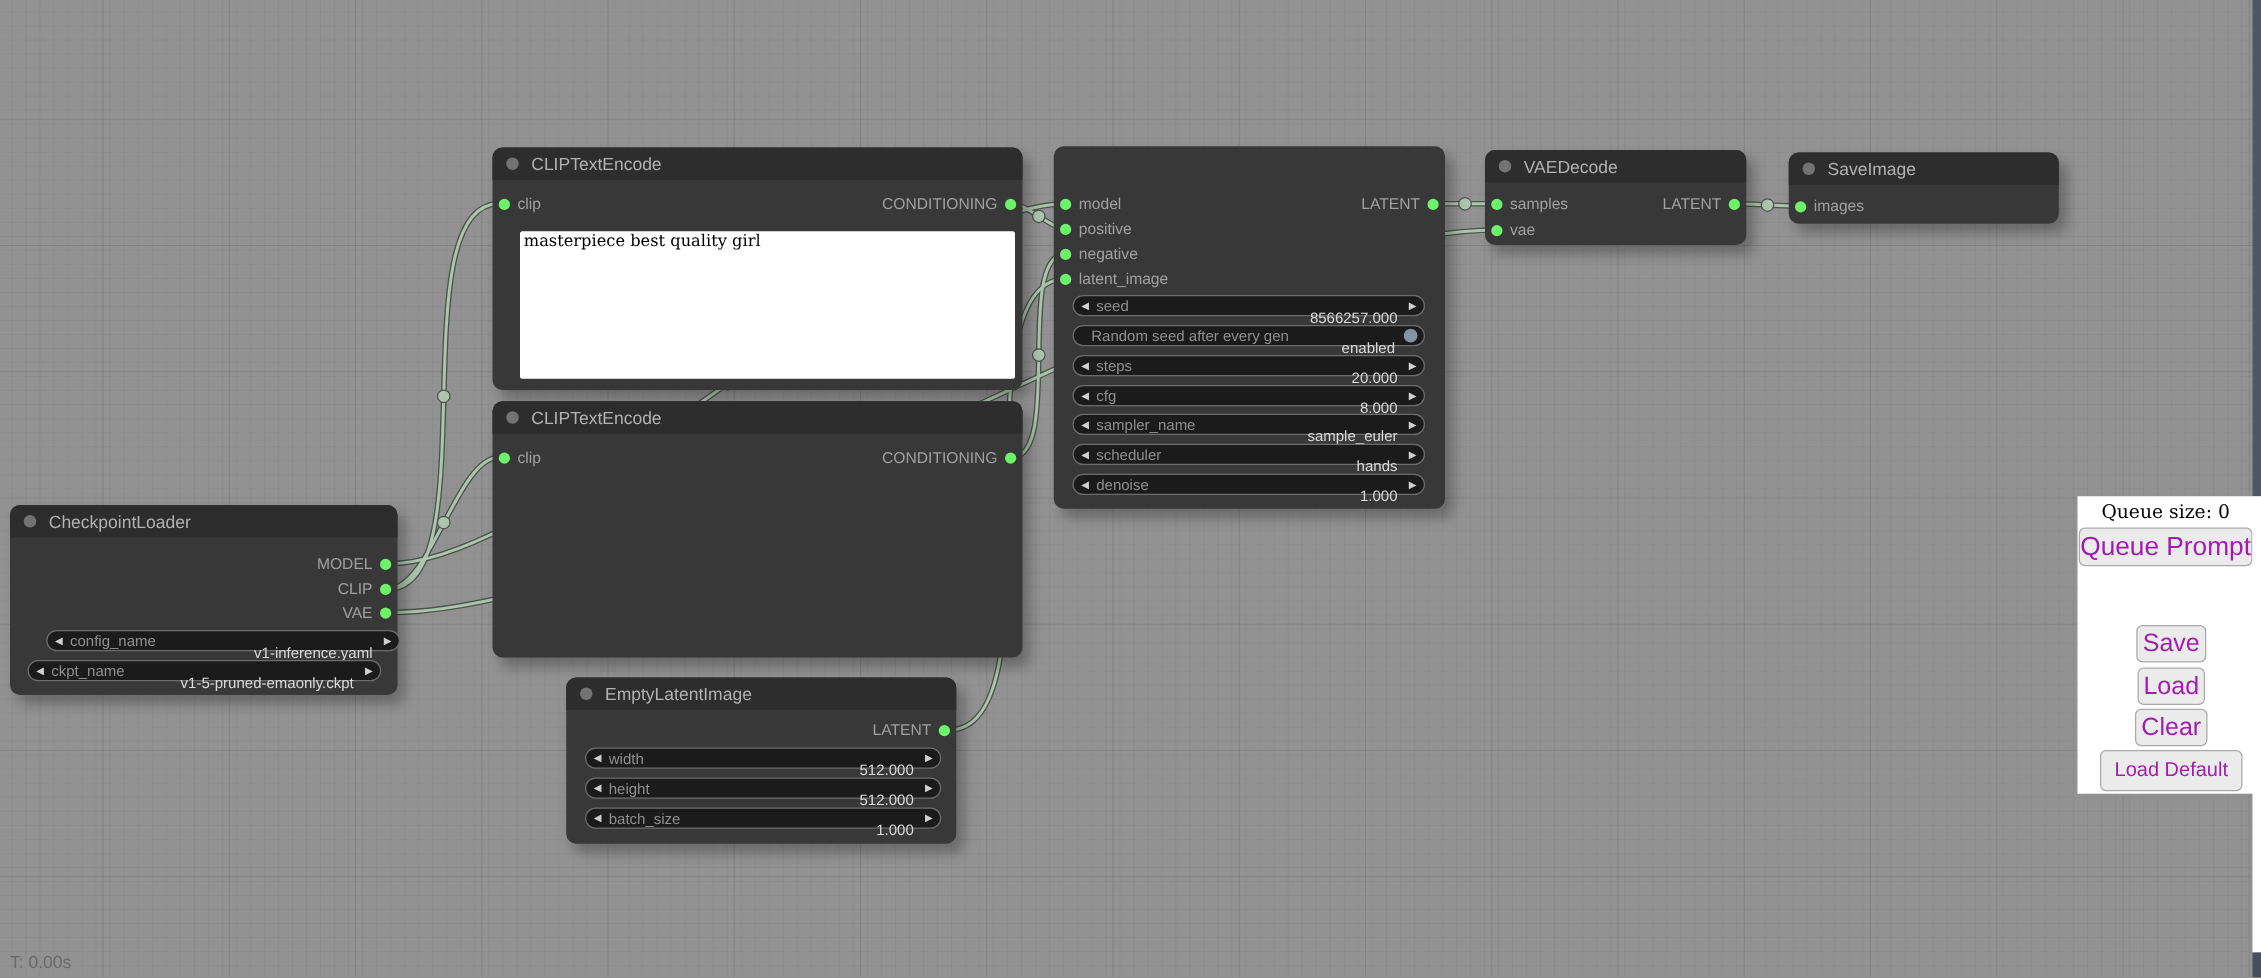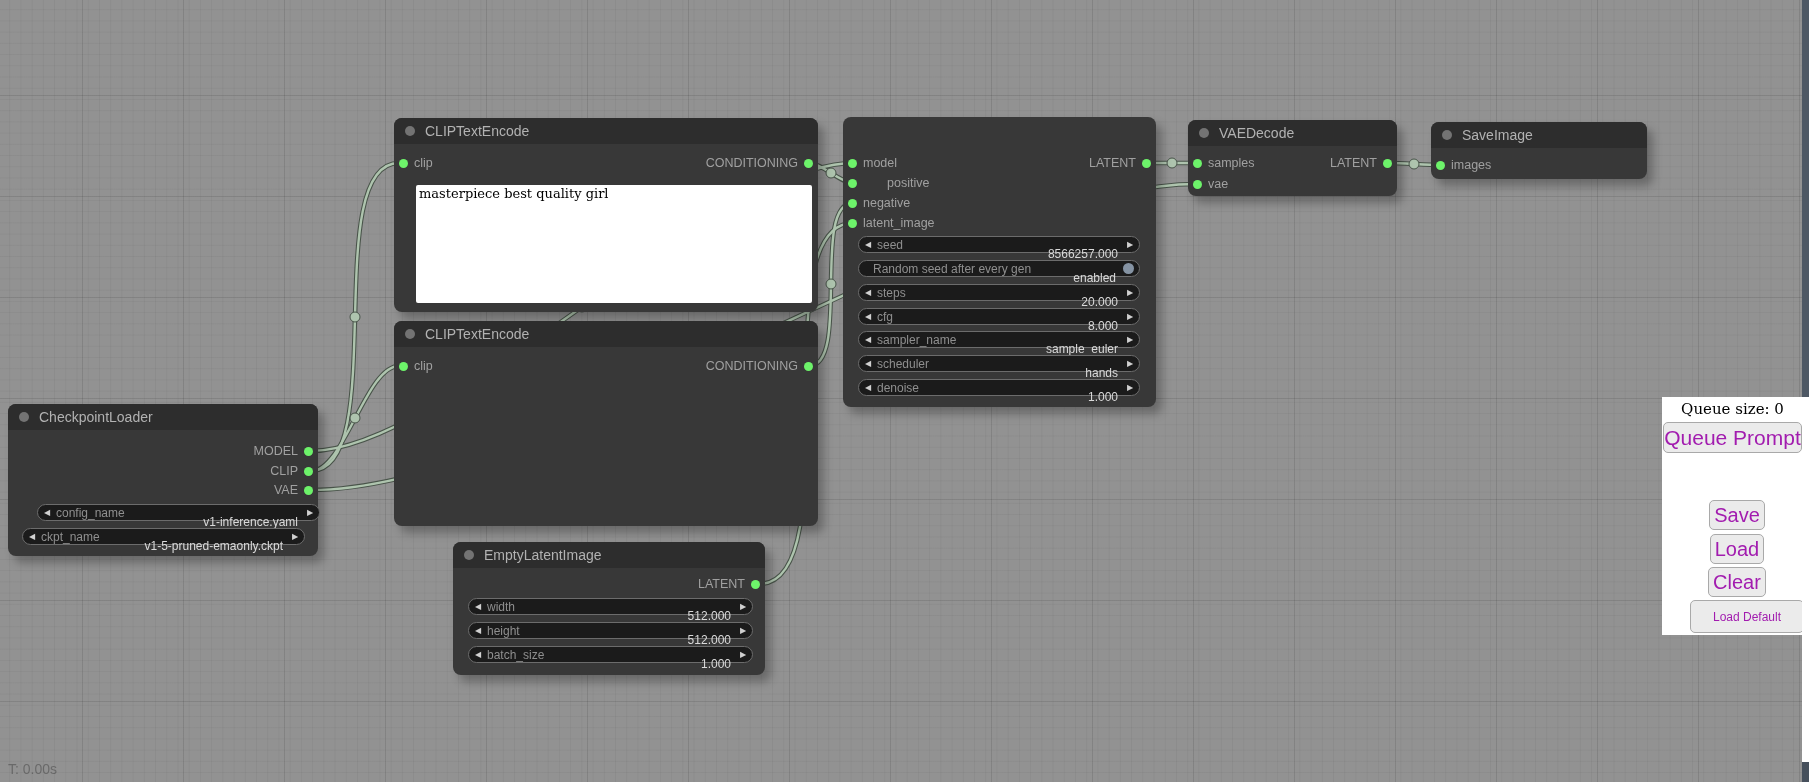--- a/index.html
+++ b/index.html
@@ -62,21 +62,21 @@
   .qsize{margin-top:3px;text-align:center;font-family:"DejaVu Serif",serif;font-size:15px;color:#000;}
   .btn{
     position:absolute;background:#ebebeb;border:1px solid #a9a9a9;border-radius:5px;
     color:#a21caf;font-family:"Liberation Sans",sans-serif;
     display:flex;align-items:center;justify-content:center;box-sizing:border-box;cursor:pointer;
   }
   #btn-queue{left:1px;top:25px;width:139px;height:31px;font-size:21px;}
   #btn-save{left:47px;top:103px;width:56px;height:30px;font-size:20px;}
   #btn-load{left:48px;top:137px;width:54px;height:30px;font-size:20px;}
   #btn-clear{left:46px;top:170px;width:58px;height:30px;font-size:20px;text-align:center;}
-  #btn-loaddefault{left:28px;top:203px;width:114px;height:33px;font-size:12px;}
+  #btn-loaddefault{left:18px;top:203px;width:114px;height:33px;font-size:16px;}
   
   .sb{position:absolute;left:1802px;width:7px;z-index:4;}
   #sb-thumb{top:0;height:397px;background:#4e5864;}
   #sb-track{top:397px;height:365px;background:#ffffff;}
   #sb-corner{top:762px;height:20px;background:#46505c;}
   #rendertime{position:absolute;left:8px;top:761px;font-size:14px;color:rgba(50,50,50,0.42);z-index:2;}
 </style>
 </head>
 <body>
 
@@ -168,21 +168,21 @@
   </div>
   <div class="port out" style="top:36px;width:160px;">
     <span class="plabel">CONDITIONING</span><span class="pdot"></span>
   </div>
 </div>
 
 <div class="node" style="left:843px;top:117px;width:313px;height:290px;">
   <div class="port in" style="top:37px;width:150px;">
     <span class="pdot"></span><span class="plabel">model</span>
   </div>
-  <div class="port in" style="top:57px;width:150px;padding-left:24px;">
+  <div class="port in" style="top:57px;width:150px;">
     <span class="pdot"></span><span class="plabel">positive</span>
   </div>
   <div class="port in" style="top:77px;width:150px;">
     <span class="pdot"></span><span class="plabel">negative</span>
   </div>
   <div class="port in" style="top:97px;width:150px;">
     <span class="pdot"></span><span class="plabel">latent_image</span>
   </div>
   <div class="port out" style="top:37px;width:120px;">
     <span class="plabel">LATENT</span><span class="pdot"></span>

